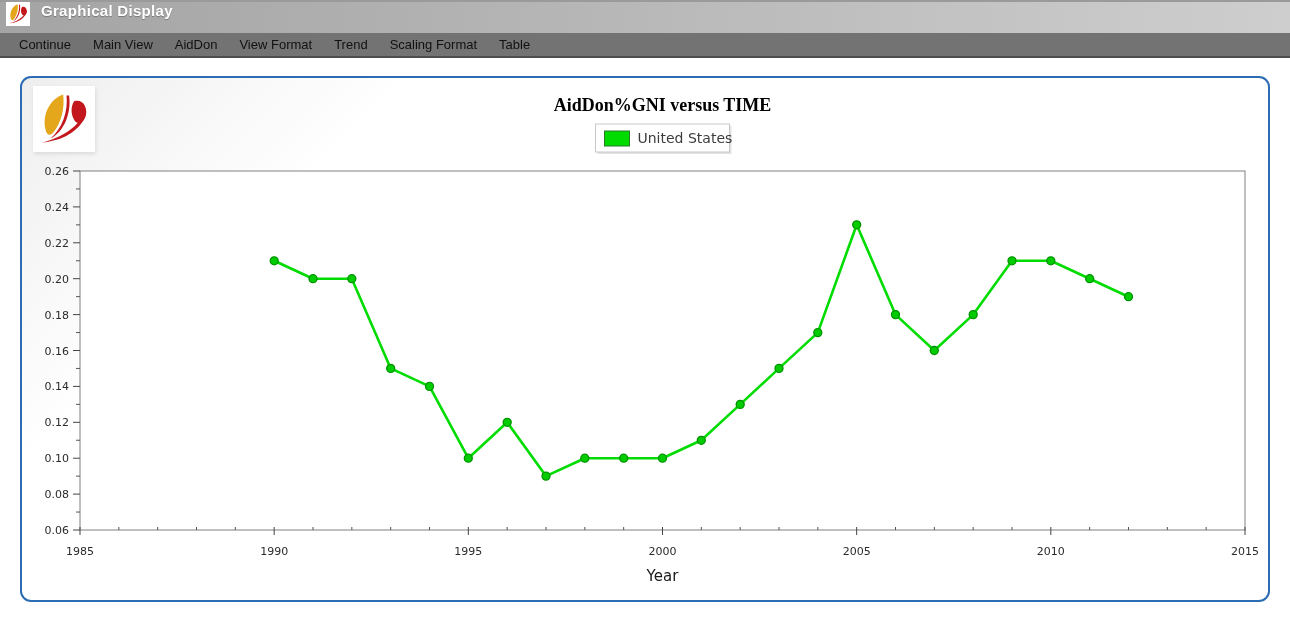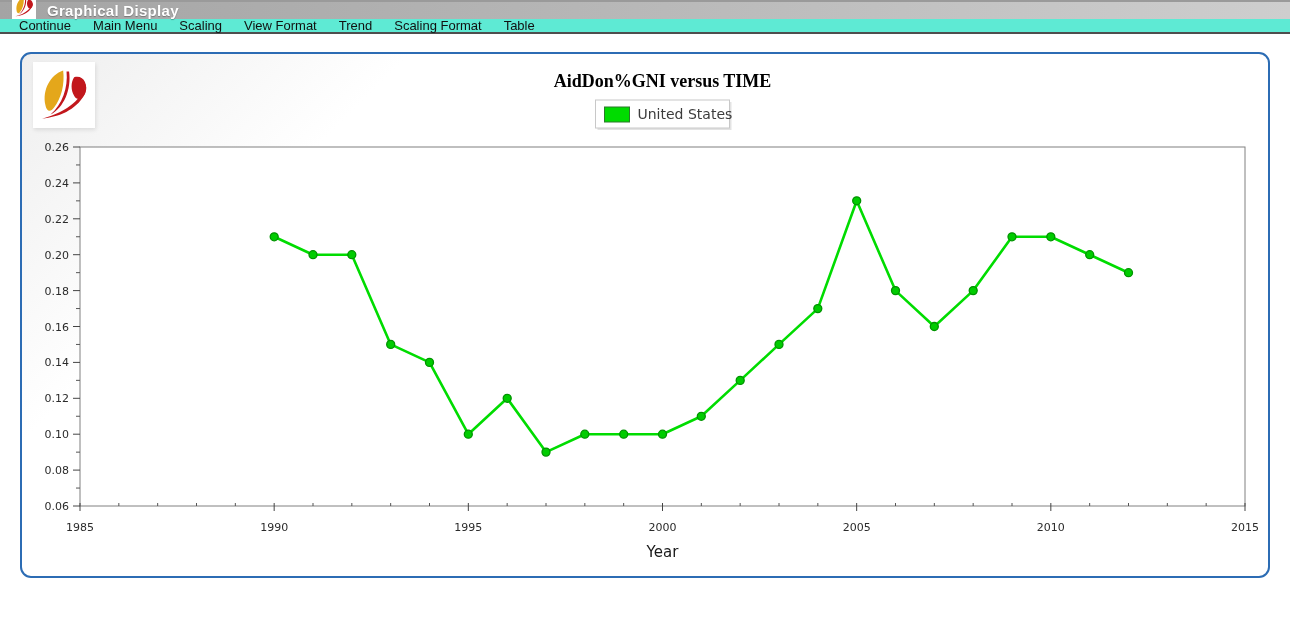--- a/index.html
+++ b/index.html
@@ -2,36 +2,36 @@
 <html><head>
 <meta charset="utf-8">
 <style>
   html,body{margin:0;padding:0;}
   body{
     width:1290px;height:618px;background:#ffffff;overflow:hidden;
     font-family:"Liberation Sans", sans-serif;position:relative;
   }
   
   .titlebar{
-    height:19px;box-sizing:border-box;
+    height:33px;box-sizing:border-box;
     background:linear-gradient(to right,#a4a4a4 0%,#b4b4b4 40%,#cecece 100%);
     border-top:2px solid #9a9a9a;
-    display:flex;align-items:flex-end;padding-left:12px;
+    display:flex;align-items:flex-start;padding-left:6px;
   }
   .app-icon{
     width:24px;height:24px;background:#ffffff;margin-right:11px;
     display:flex;align-items:center;justify-content:center;flex:0 0 auto;
   }
   .title-text{
     color:#ffffff;font-weight:bold;font-size:15px;letter-spacing:.3px;
     text-shadow:0 1px 1px rgba(0,0,0,.3);
   }
   
   .menubar{
-    height:15px;box-sizing:border-box;background:#5eead4;
+    height:25px;box-sizing:border-box;background:#737373;
     border-bottom:2px solid #4e4e4e;
     display:flex;align-items:center;padding-left:10px;
     font-size:13px;color:#111;text-align:center;
   }
   .menu-item{padding:3px 9px;margin-right:4px;cursor:default;white-space:nowrap;}
   
   .content{position:relative;}
   .chart-panel{
     position:absolute;left:20px;top:18px;width:1250px;height:526px;
     box-sizing:border-box;border:2px solid #2c6cb4;border-radius:11px;
@@ -61,22 +61,22 @@
         <path d="M35,5 C37,24 30,44 16,56 C32,48 41,26 38,5 Z" fill="#c2171c"></path>
         <path d="M44,12 C55,9 61,20 57,31 C54,39 47,40 44,34 C40,27 40,18 44,12 Z" fill="#c2171c"></path>
         <path d="M6,61 C26,59 46,51 56,33 C59,28 59,23 57,20 C55,36 37,53 6,61 Z" fill="#c2171c"></path>
       </svg>
     </span>
     <span class="title-text">Graphical Display</span>
   </div>
 
   <nav class="menubar" id="menubar">
       <span class="menu-item">Continue</span>
-      <span class="menu-item">Main Menu</span>
-      <span class="menu-item">Scaling</span>
+      <span class="menu-item">Main View</span>
+      <span class="menu-item">AidDon</span>
       <span class="menu-item">View Format</span>
       <span class="menu-item">Trend</span>
       <span class="menu-item">Scaling Format</span>
       <span class="menu-item">Table</span>
     </nav>
 
   <div class="content">
     <div class="chart-panel">
       <div id="chart-mount"><svg width="1246" height="522" viewBox="0 0 1246 522">
             <rect x="58" y="93" width="1165" height="359" fill="#ffffff" stroke="#808080" stroke-width="1"></rect>

